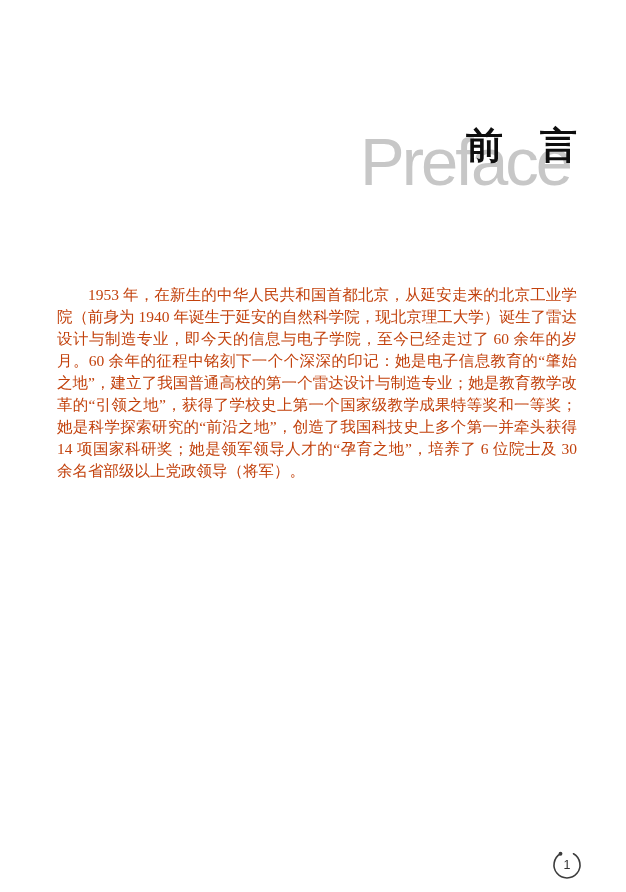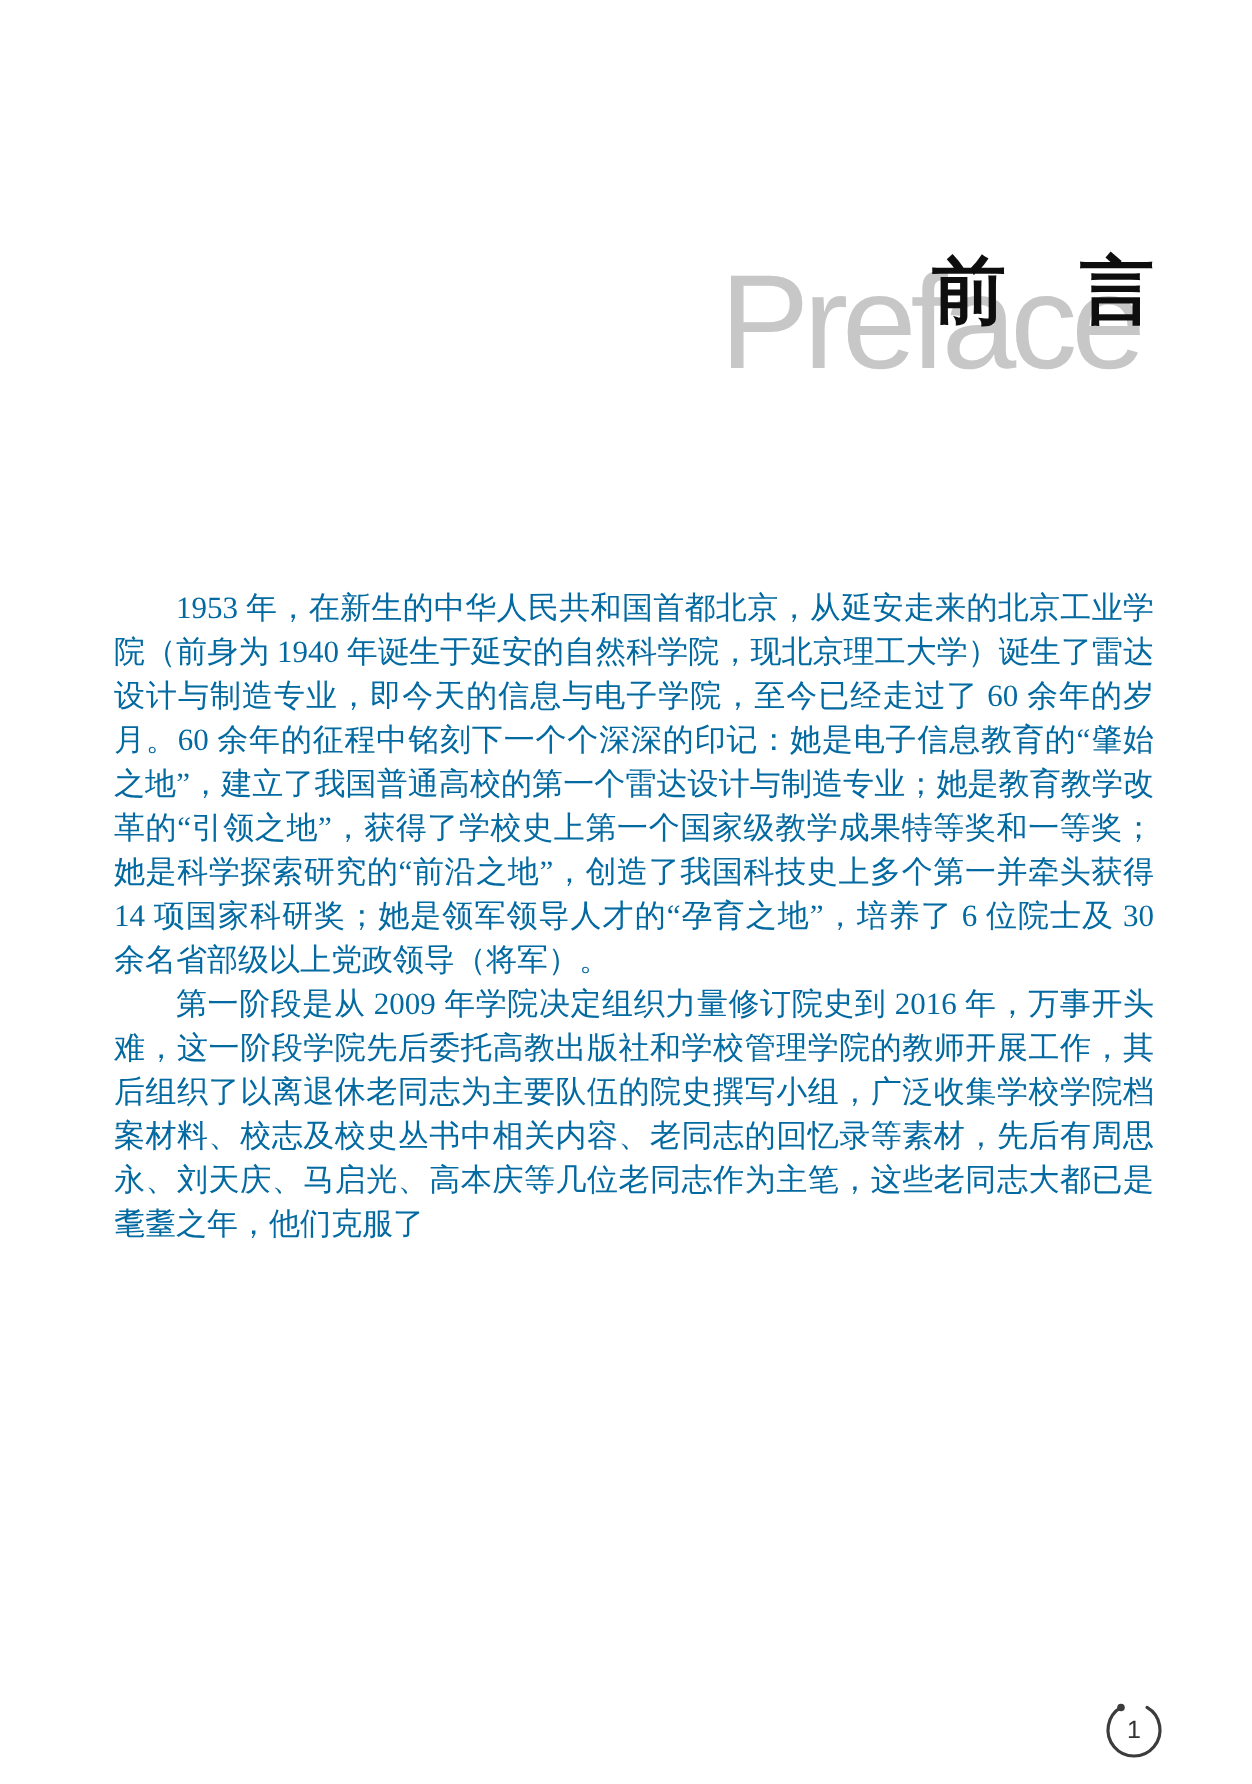--- a/index.html
+++ b/index.html
@@ -33,24 +33,24 @@
     font-weight: bold;
     font-size: 37px;
     line-height: 1.1;
     color: #0e0e0e;
     z-index: 2;
     white-space: nowrap;
   }
   .body-text {
     position: absolute;
     left: 57px;
-    top: 294px;
+    top: 284px;
     width: 520px;
     z-index: 3;
-    color: #0369a1;
+    color: #c2410c;
     font-size: 15.5px;
     line-height: 22px;
     text-align: justify;
   }
   .body-text p { text-indent: 2em; margin: 0; }
   .page-num {
     position: absolute;
     left: 550px;
     top: 848px;
     width: 34px;
@@ -74,21 +74,20 @@
 
 <div class="page">
 
   <div class="header">
     <span class="watermark">Preface</span>
     <h1 class="title-cn">前　言</h1>
   </div>
 
   <div class="body-text">
     <p>1953 年，在新生的中华人民共和国首都北京，从延安走来的北京工业学院（前身为 1940 年诞生于延安的自然科学院，现北京理工大学）诞生了雷达设计与制造专业，即今天的信息与电子学院，至今已经走过了 60 余年的岁月。60 余年的征程中铭刻下一个个深深的印记：她是电子信息教育的“肇始之地”，建立了我国普通高校的第一个雷达设计与制造专业；她是教育教学改革的“引领之地”，获得了学校史上第一个国家级教学成果特等奖和一等奖；她是科学探索研究的“前沿之地”，创造了我国科技史上多个第一并牵头获得 14 项国家科研奖；她是领军领导人才的“孕育之地”，培养了 6 位院士及 30 余名省部级以上党政领导（将军）。</p>
-    <p>第一阶段是从 2009 年学院决定组织力量修订院史到 2016 年，万事开头难，这一阶段学院先后委托高教出版社和学校管理学院的教师开展工作，其后组织了以离退休老同志为主要队伍的院史撰写小组，广泛收集学校学院档案材料、校志及校史丛书中相关内容、老同志的回忆录等素材，先后有周思永、刘天庆、马启光、高本庆等几位老同志作为主笔，这些老同志大都已是耄耋之年，他们克服了</p>
   </div>
 
   <div class="page-num">
     <svg width="34" height="34" viewBox="0 0 34 34">
       <path d="M 23.5 5.74 A 13 13 0 1 1 10.5 5.74" fill="none" stroke="#3c3c3c" stroke-width="1.6" stroke-linecap="round"></path>
       <circle cx="10.5" cy="5.74" r="1.9" fill="#3c3c3c"></circle>
     </svg>
     <span class="num">1</span>
   </div>
 

